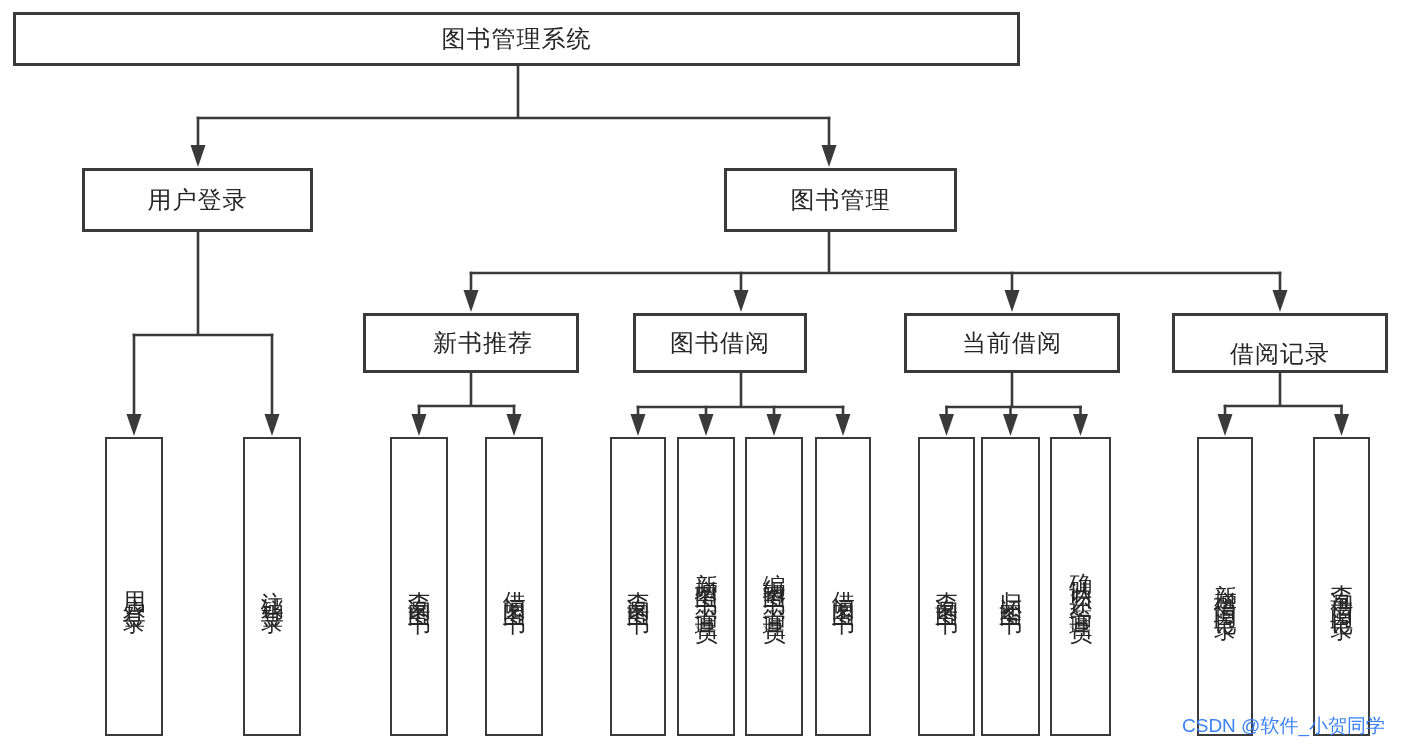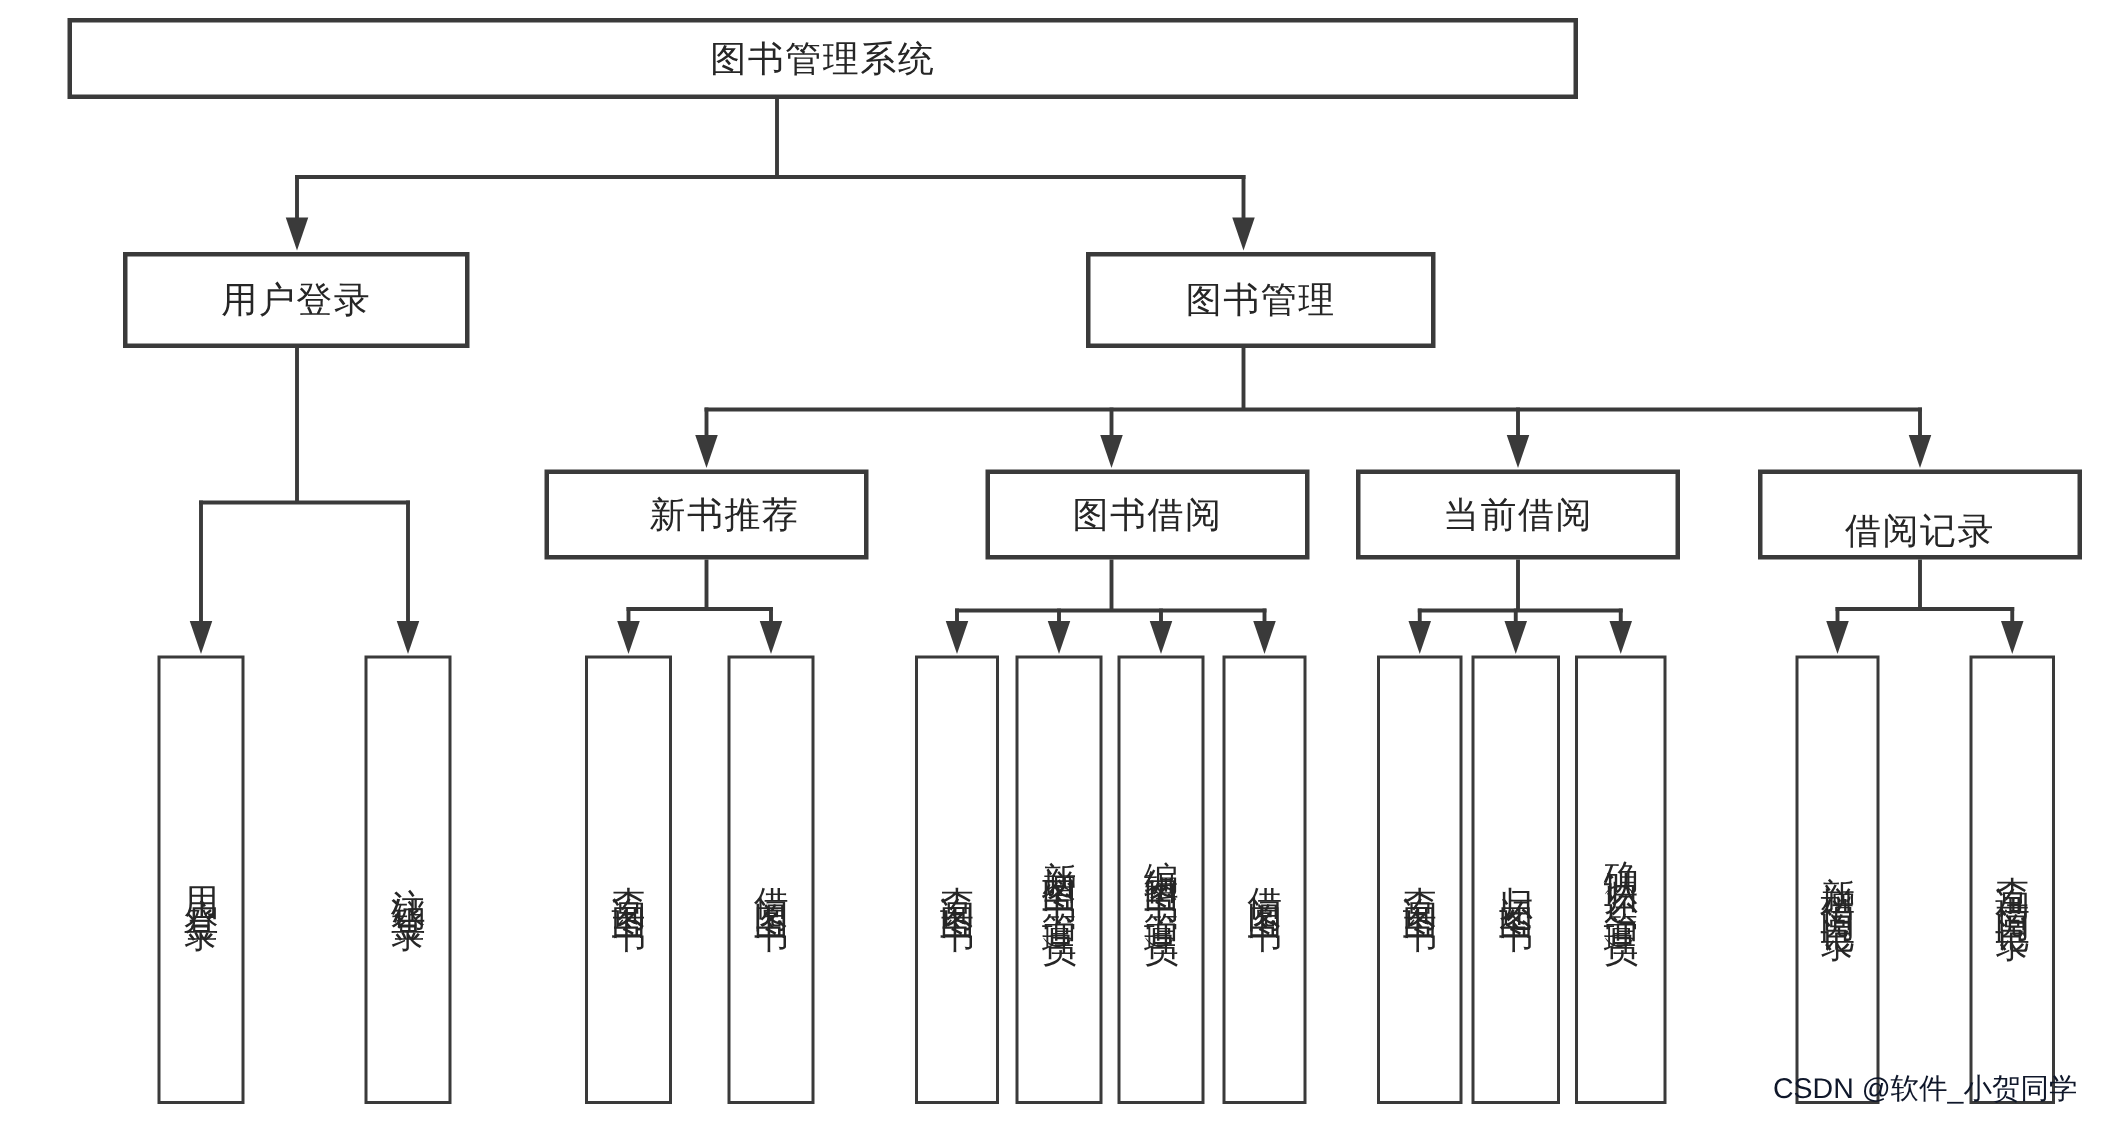--- a/index.html
+++ b/index.html
@@ -56,21 +56,21 @@
     font-size: 23px;
     letter-spacing: 7px;
     line-height: 1.1;
     color: #262626;
   }
   .watermark {
     position: absolute;
     left: 1182px;
     top: 713px;
     font-size: 19px;
-    color: #0f172a;
+    color: #3b82f6;
     white-space: nowrap;
     z-index: 5;
   }
 </style>
 </head>
 <body>
 
 <div class="stage">
 
   <svg class="connectors" viewBox="0 0 1405 747" aria-hidden="true">
@@ -142,35 +142,35 @@
     <g>
       <line class="cl" x1="1280" y1="371" x2="1280" y2="406"></line>
       <line class="cl" x1="1223.7" y1="406" x2="1342.8" y2="406"></line>
       <line class="cl" x1="1225" y1="404.7" x2="1225" y2="416"></line>
       <polygon class="ah" points="1217.5,414 1232.5,414 1225,436"></polygon>
       <line class="cl" x1="1341.5" y1="404.7" x2="1341.5" y2="416"></line>
       <polygon class="ah" points="1334,414 1349,414 1341.5,436"></polygon>
     </g>
   </svg>
 
-  <div class="box box-h" style="left:13px; top:12px; width:1007px; height:54px;margin-left:32px;">
+  <div class="box box-h" style="left:13px; top:12px; width:1007px; height:54px;">
     <span>图书管理系统</span>
   </div>
 
   <div class="box box-h" style="left:82px; top:168px; width:231px; height:64px;">
     <span>用户登录</span>
   </div>
   <div class="box box-h" style="left:712px; top:168px; width:233px; height:64px;margin-left:12px;">
     <span>图书管理</span>
   </div>
 
   <div class="box box-h" style="left:363px; top:313px; width:216px; height:60px;padding-left:24px;">
     <span>新书推荐</span>
   </div>
-  <div class="box box-h" style="left:633px; top:313px; width:216px; height:60px;margin-left:24px;">
+  <div class="box box-h" style="left:633px; top:313px; width:174px; height:60px;">
     <span>图书借阅</span>
   </div>
   <div class="box box-h" style="left:904px; top:313px; width:216px; height:60px;">
     <span>当前借阅</span>
   </div>
   <div class="box box-h" style="left:1172px; top:313px; width:216px; height:60px;align-items:flex-end;">
     <span>借阅记录</span>
   </div>
 
   <div class="box box-v" style="left:105px; top:437px; width:58px; height:299px;">

